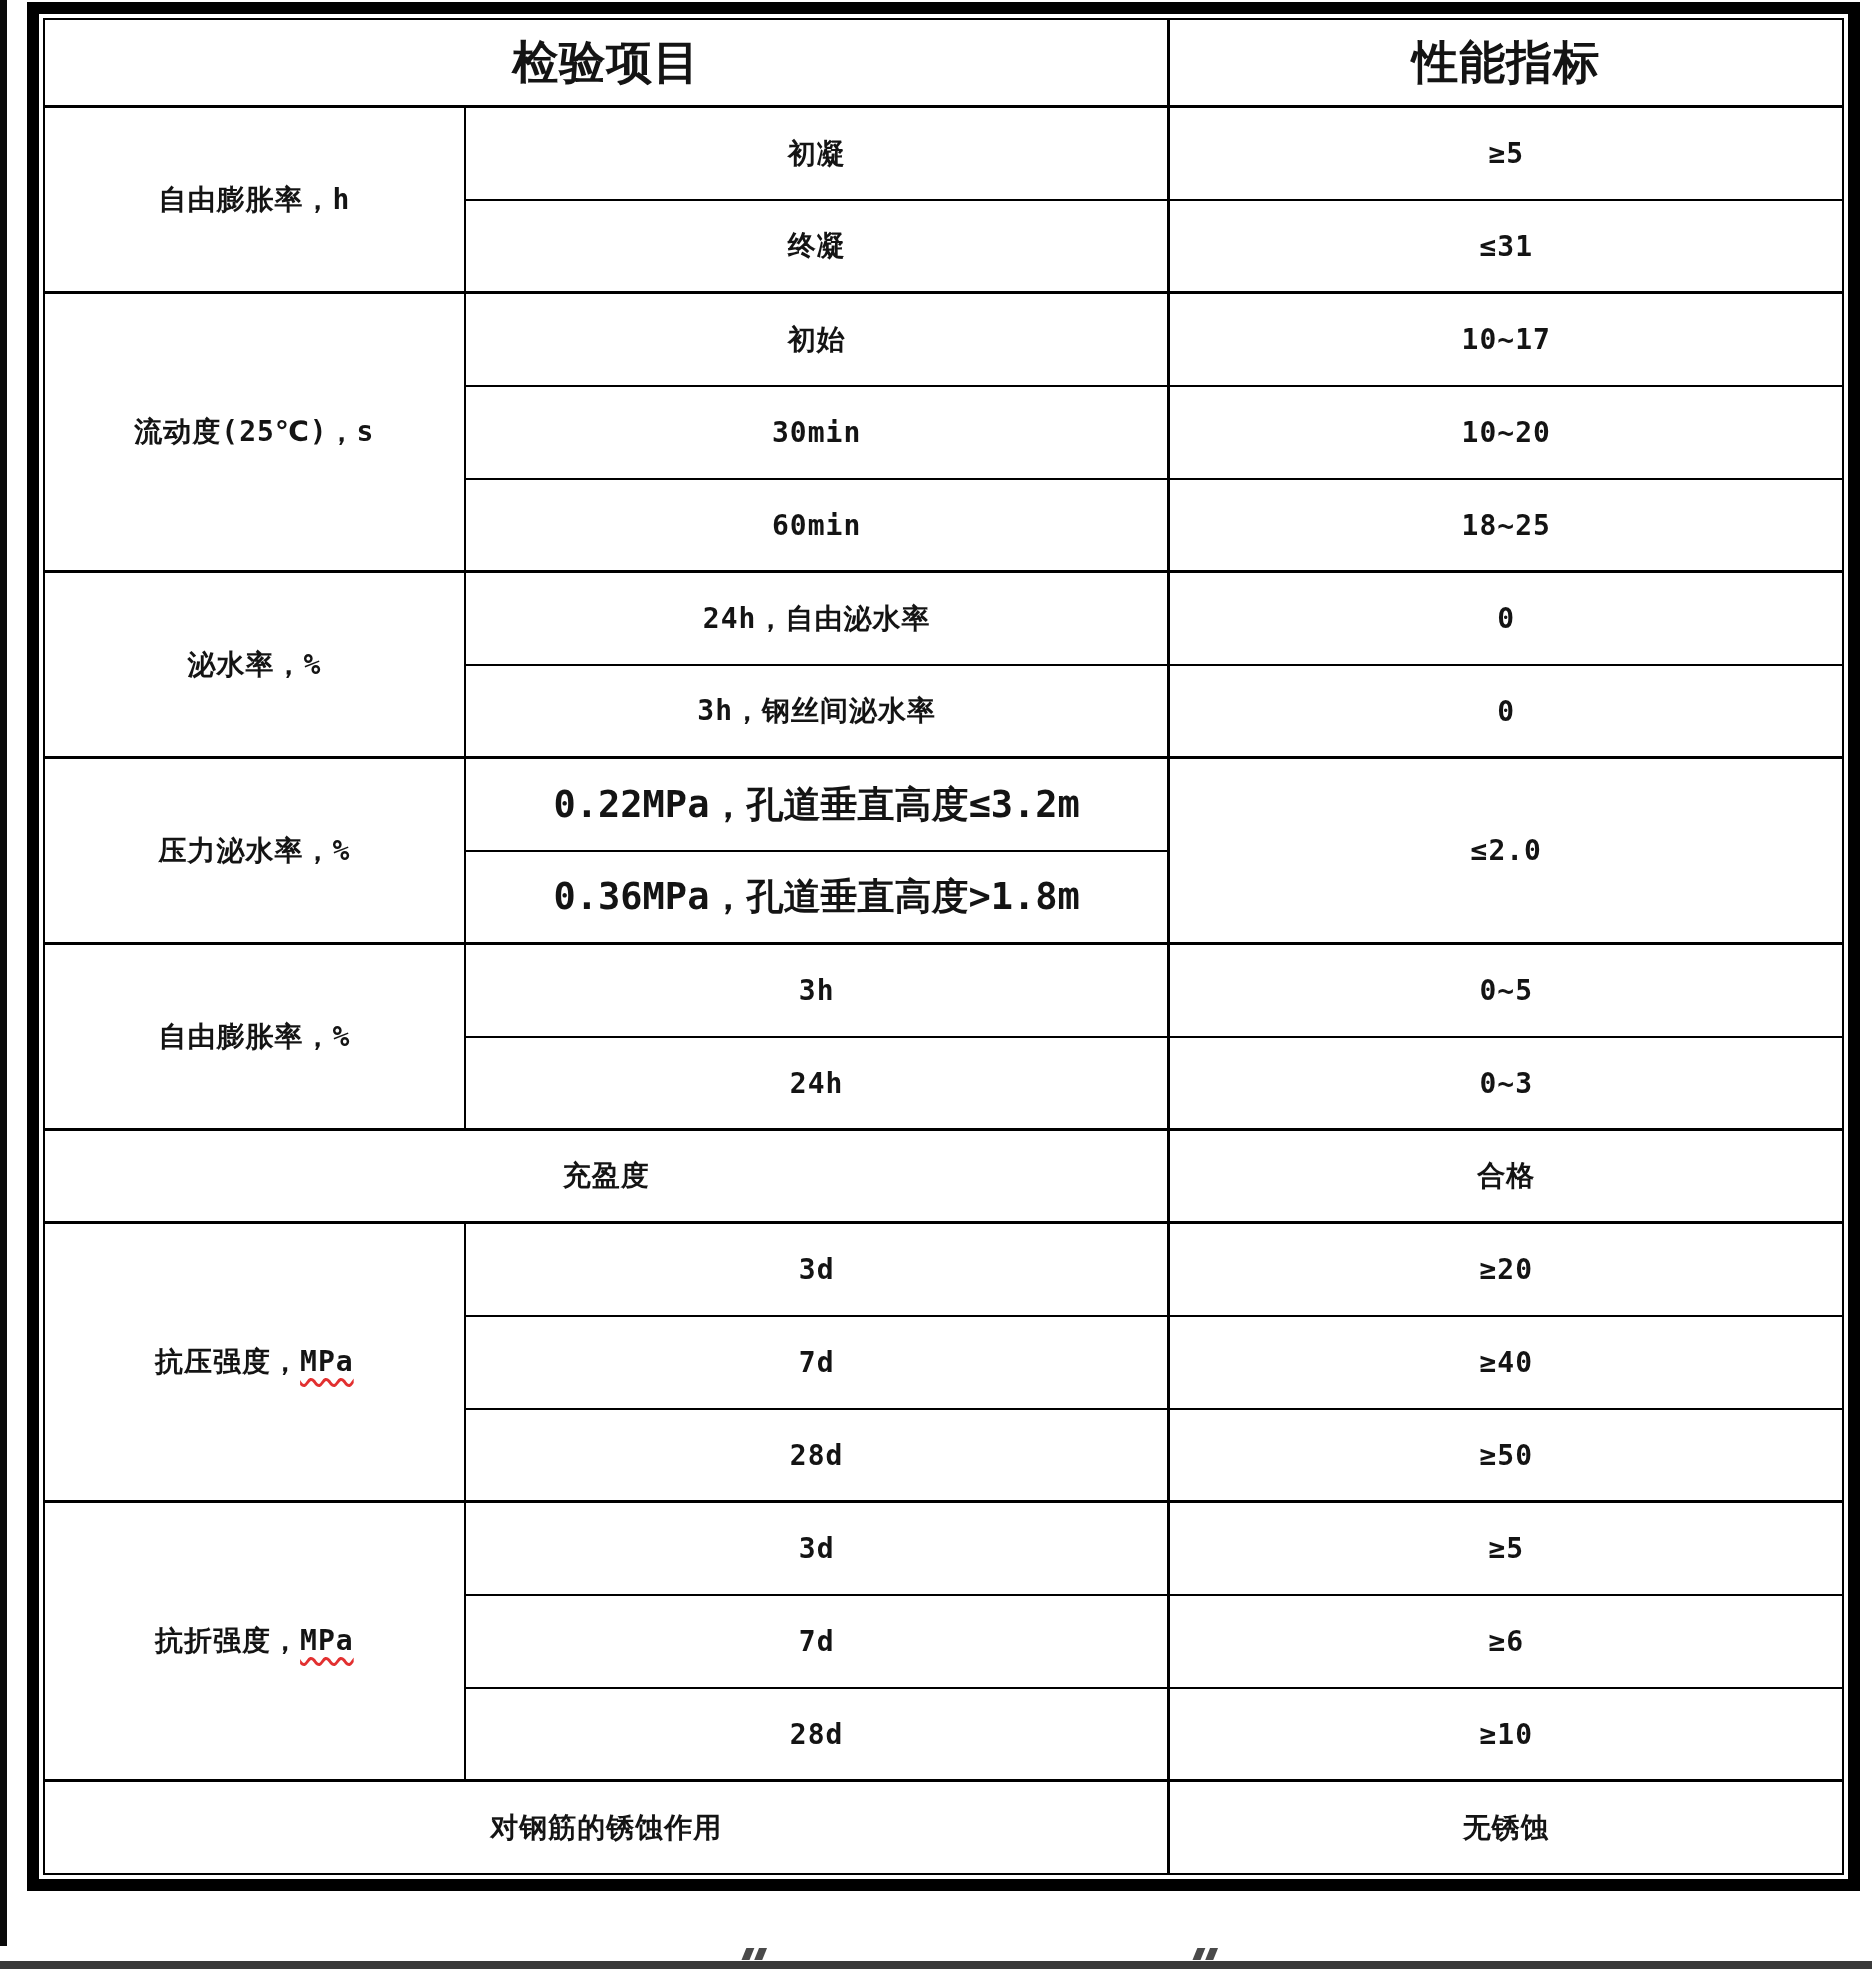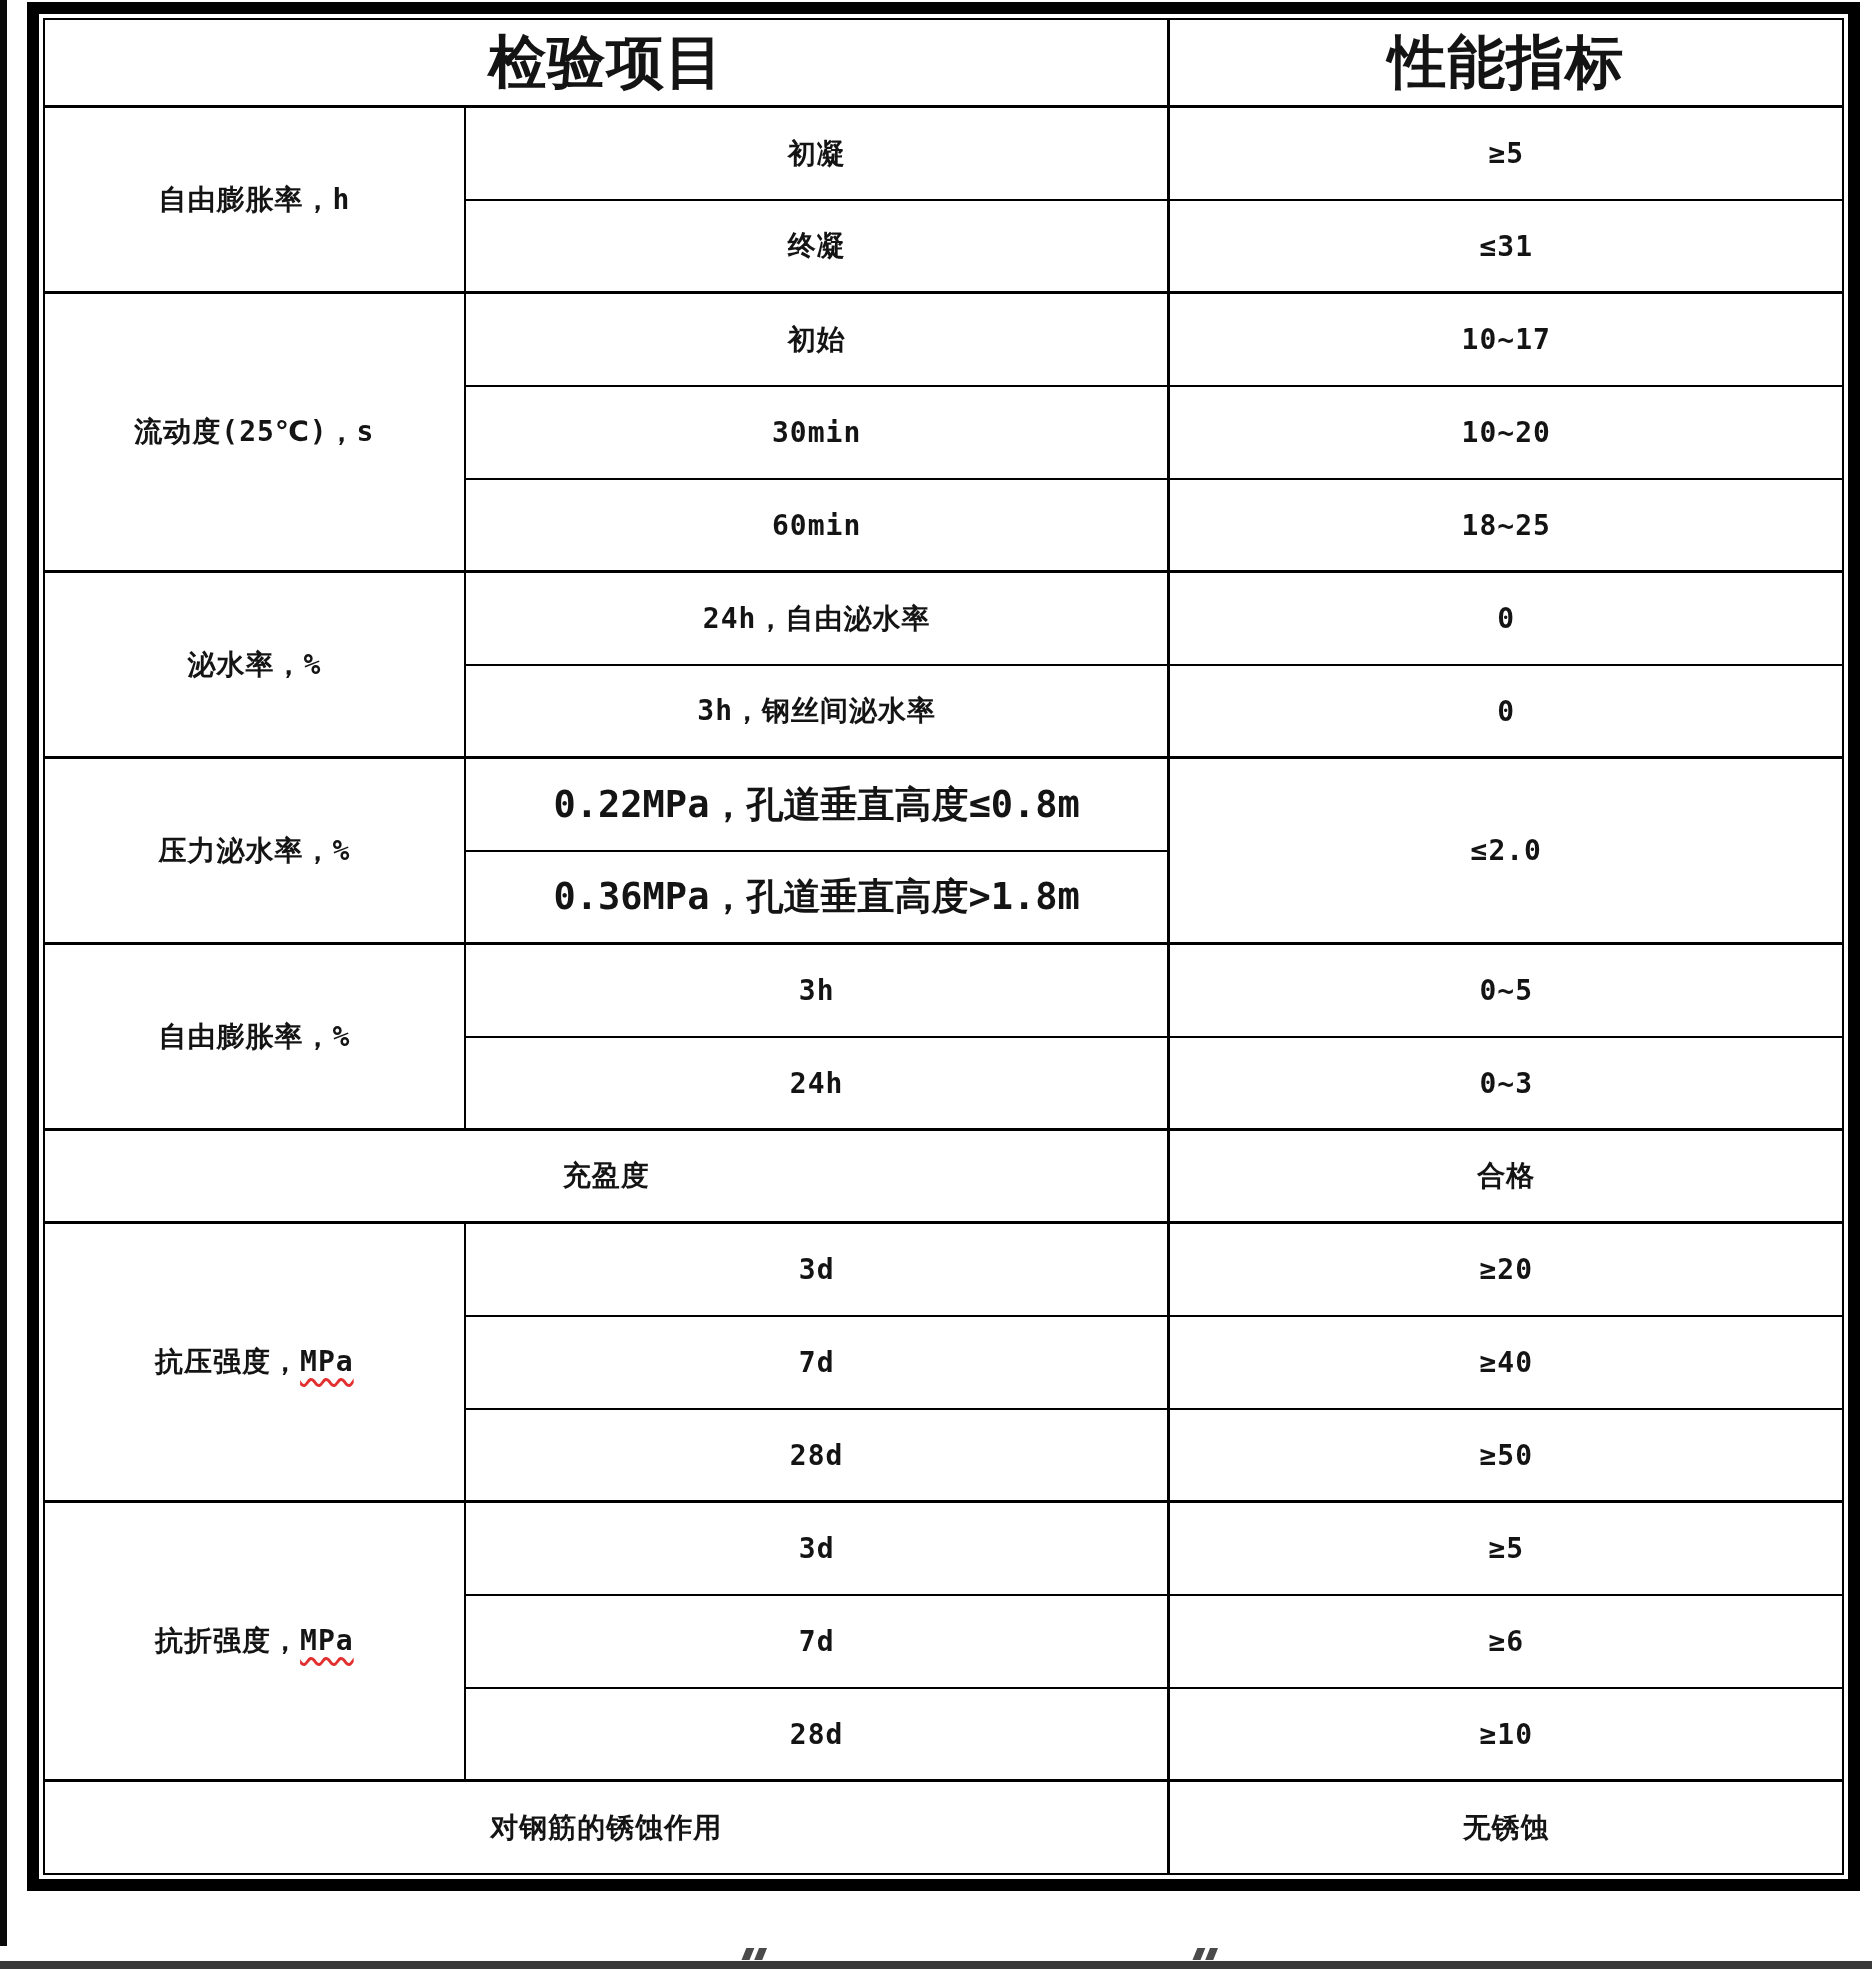--- a/index.html
+++ b/index.html
@@ -55,21 +55,21 @@
     color: #141414;
     font-size: 28px;
     font-weight: 700;
     letter-spacing: 1px;
     padding: 0 5.9px;
     overflow: hidden;
   }
   tr { height: 93px; }
   tr.header-row { height: 88px; }
   tr.header-row td {
-    font-size: 58px;
+    font-size: 46px;
     border-bottom-width: 3.9px;
   }
   tr.group-start td { border-top-width: 3.9px; }
   td.colv { border-left-width: 3.9px; }   
   td.tight { font-size: 37px; letter-spacing: 0; }
   .misspell {
     text-decoration: underline;
     text-decoration-line: underline;
     text-decoration-style: wavy;
     text-decoration-color: #e23030;
@@ -138,21 +138,21 @@
         <td>24h，自由泌水率</td>
         <td class="colv">0</td>
       </tr>
       <tr>
         <td>3h，钢丝间泌水率</td>
         <td class="colv">0</td>
       </tr>
 
       <tr class="group-start">
         <td rowspan="2">压力泌水率，%</td>
-        <td class="tight">0.22MPa，孔道垂直高度≤0.8m</td>
+        <td class="tight">0.22MPa，孔道垂直高度≤3.2m</td>
         <td class="colv" rowspan="2">≤2.0</td>
       </tr>
       <tr>
         <td class="tight">0.36MPa，孔道垂直高度&gt;1.8m</td>
       </tr>
 
       <tr class="group-start">
         <td rowspan="2">自由膨胀率，%</td>
         <td>3h</td>
         <td class="colv">0~5</td>

